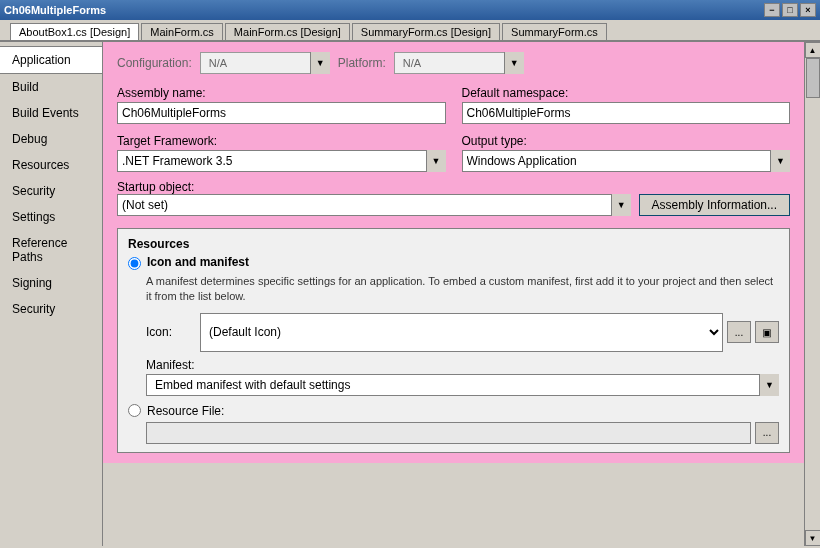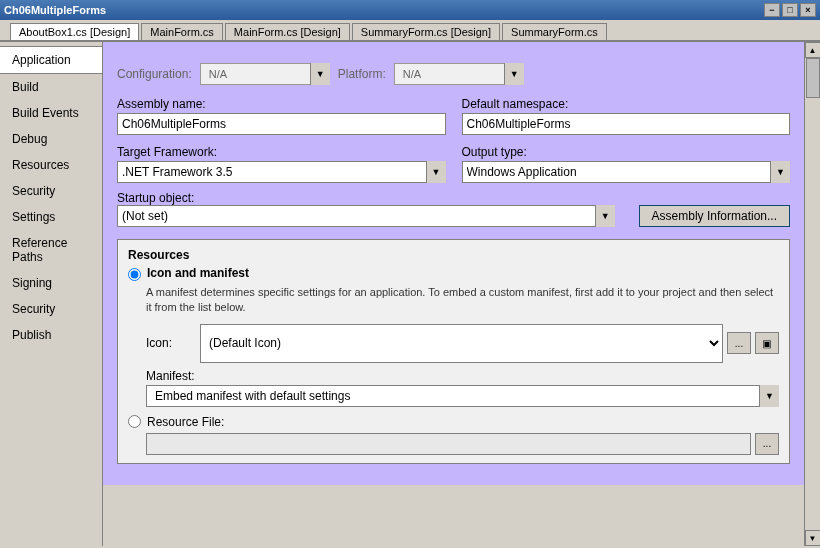--- a/index.html
+++ b/index.html
@@ -92,22 +92,22 @@
     }
     .sidebar-item.active {
       background: #ffffff;
       border-top: 1px solid #808080;
       border-bottom: 1px solid #808080;
     }
 
     
     .content {
       flex: 1;
-      background: #c4b5fd;
-      padding: 21px 14px;
+      background: #f9a8d4;
+      padding: 10px 14px;
       overflow-y: auto;
       position: relative;
     }
 
     
     .config-row {
       display: flex;
       align-items: center;
       gap: 8px;
       margin-bottom: 12px;
@@ -174,21 +174,21 @@
       align-items: center;
       justify-content: center;
       pointer-events: none;
       font-size: 9px;
     }
 
     
     .startup-row {
       display: flex;
       align-items: flex-end;
-      gap: 24px;
+      gap: 8px;
       margin-bottom: 12px;
     }
     .startup-field {
       flex: 1;
     }
     .assembly-btn {
       height: 22px;
       padding: 0 12px;
       background: #d4d0c8;
       border: 1px solid #0c4a6e;
@@ -392,21 +392,20 @@
     <div class="sidebar-item active">Application</div>
     <div class="sidebar-item">Build</div>
     <div class="sidebar-item">Build Events</div>
     <div class="sidebar-item">Debug</div>
     <div class="sidebar-item">Resources</div>
     <div class="sidebar-item">Security</div>
     <div class="sidebar-item">Settings</div>
     <div class="sidebar-item">Reference Paths</div>
     <div class="sidebar-item">Signing</div>
     <div class="sidebar-item">Security</div>
-    <div class="sidebar-item">Publish</div>
   </div>
 
   <div class="content-with-scroll">
     <div class="inner-content">
       <div class="content">
 
         <div class="config-row">
           <label>Configuration:</label>
           <div class="dropdown-wrapper" style="width:130px;">
             <select class="config-select">

